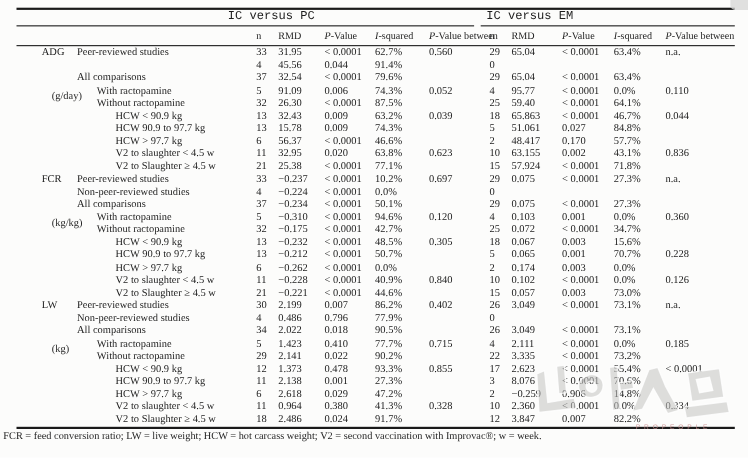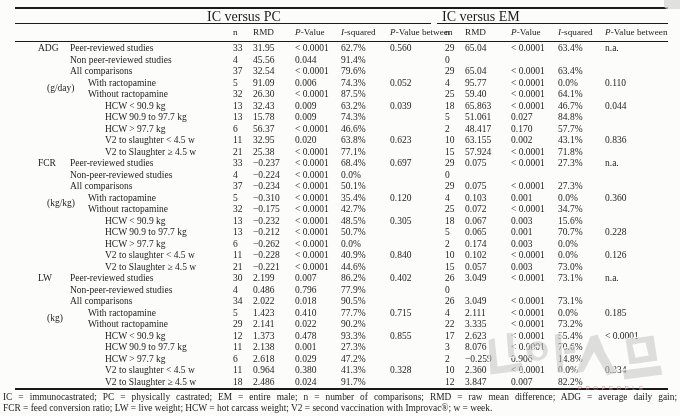--- a/index.html
+++ b/index.html
@@ -4,21 +4,21 @@
 <style>
   html,body{margin:0;padding:0;}
   body{width:680px;height:416px;font-family:"Liberation Serif","DejaVu Serif",serif;}
   .page{position:relative;width:680px;height:416px;background:#fcfcfb;color:#1d1d1d;overflow:hidden;}
   .rule{position:absolute;background:#1a1a1a;}
   .rule-top{left:15px;width:653px;top:7px;height:1.6px;}
   .rule-mid-a{left:15px;width:416px;top:22.5px;height:1px;}
   .rule-mid-b{left:437px;width:231px;top:22.5px;height:1px;}
   .rule-head{left:15px;width:653px;top:40.5px;height:1.5px;}
   .rule-bottom{left:15px;width:653px;top:388px;height:1.5px;}
-  .gh{position:absolute;top:9px;font-size:14px;white-space:nowrap;}
+  .gh{position:absolute;top:9px;font-size:11px;white-space:nowrap;font-family:Liberation Mono, monospace;}
   .gh-pc{left:207px;}
   .gh-em{left:442px;}
   .colhead{position:absolute;top:27px;font-size:9.2px;white-space:nowrap;}
   .colhead i{font-style:italic;}
   .tbody{position:absolute;top:43px;left:0;right:0;}
   .row{position:relative;height:11.5px;line-height:11.5px;font-size:9.5px;text-align:right;}
   .cell{position:absolute;top:0;white-space:nowrap;}
   .x-side{left:38px;}
   .x-side.unit{left:47px;margin-top:28px;}
   .x-label{left:70px;}
@@ -67,21 +67,20 @@
         <span class="cell x-i">62.7%</span>
         <span class="cell x-pb">0.560</span>
         <span class="cell x-n2">29</span>
         <span class="cell x-rmd2">65.04</span>
         <span class="cell x-p2">&lt; 0.0001</span>
         <span class="cell x-i2">63.4%</span>
         <span class="cell x-pb2">n.a.</span>
       </div>
       <div class="row">
         <span class="cell x-side unit">(g/day)</span>
-        <span class="cell x-label">Non peer-reviewed studies</span>
         <span class="cell x-n">4</span>
         <span class="cell x-rmd">45.56</span>
         <span class="cell x-p">0.044</span>
         <span class="cell x-i">91.4%</span>
         <span class="cell x-n2">0</span>
       </div>
       <div class="row">
         <span class="cell x-label">All comparisons</span>
         <span class="cell x-n">37</span>
         <span class="cell x-rmd">32.54</span>
@@ -174,21 +173,21 @@
         <span class="cell x-rmd2">57.924</span>
         <span class="cell x-p2">&lt; 0.0001</span>
         <span class="cell x-i2">71.8%</span>
       </div>
       <div class="row">
         <span class="cell x-side">FCR</span>
         <span class="cell x-label">Peer-reviewed studies</span>
         <span class="cell x-n">33</span>
         <span class="cell x-rmd">−0.237</span>
         <span class="cell x-p">&lt; 0.0001</span>
-        <span class="cell x-i">68.4%</span>
+        <span class="cell x-i">10.2%</span>
         <span class="cell x-pb">0.697</span>
         <span class="cell x-n2">29</span>
         <span class="cell x-rmd2">0.075</span>
         <span class="cell x-p2">&lt; 0.0001</span>
         <span class="cell x-i2">27.3%</span>
         <span class="cell x-pb2">n.a.</span>
       </div>
       <div class="row">
         <span class="cell x-side unit">(kg/kg)</span>
         <span class="cell x-label">Non-peer-reviewed studies</span>
@@ -207,21 +206,21 @@
         <span class="cell x-n2">29</span>
         <span class="cell x-rmd2">0.075</span>
         <span class="cell x-p2">&lt; 0.0001</span>
         <span class="cell x-i2">27.3%</span>
       </div>
       <div class="row">
         <span class="cell x-label ind1">With ractopamine</span>
         <span class="cell x-n">5</span>
         <span class="cell x-rmd">−0.310</span>
         <span class="cell x-p">&lt; 0.0001</span>
-        <span class="cell x-i">35.4%</span>
+        <span class="cell x-i">94.6%</span>
         <span class="cell x-pb">0.120</span>
         <span class="cell x-n2">4</span>
         <span class="cell x-rmd2">0.103</span>
         <span class="cell x-p2">0.001</span>
         <span class="cell x-i2">0.0%</span>
         <span class="cell x-pb2">0.360</span>
       </div>
       <div class="row">
         <span class="cell x-label ind1">Without ractopamine</span>
         <span class="cell x-n">32</span>
@@ -407,21 +406,20 @@
         <span class="cell x-n2">12</span>
         <span class="cell x-rmd2">3.847</span>
         <span class="cell x-p2">0.007</span>
         <span class="cell x-i2">82.2%</span>
       </div>
     </div>
 
   <div class="rule rule-bottom"></div>
 
   <div class="footnote">
-    <div class="l1">IC = immunocastrated; PC = physically castrated; EM = entire male; n = number of comparisons; RMD = raw mean difference; ADG = average daily gain;</div>
     <div class="l2">FCR = feed conversion ratio; LW = live weight; HCW = hot carcass weight; V2 = second vaccination with Improvac®; w = week.</div>
   </div>
 
   <svg class="watermark" viewBox="0 0 202 68" aria-label="뇌와사람">
     <g fill="#c3c3c1" fill-opacity="0.55" stroke="#ffffff" stroke-opacity="0.8" stroke-width="1.2">
       <path d="M10 10 L17 7 L20 36 L44 32 L46 41 L12 45 Z"></path>
       <path d="M28 3 L35 2 L37 27 L30 28 Z"></path>
       <path d="M55 12 C63 8 72 14 70 23 C68 32 55 34 50 27 C46 21 48 15 55 12 Z M57 17 C54 19 54 24 58 26 C62 28 66 24 64 20 C62 16 59 16 57 17 Z"></path>
       <path d="M76 4 L83 3 L86 42 L79 43 Z"></path>
       <path d="M85 18 L97 16 L98 23 L86 25 Z"></path>

